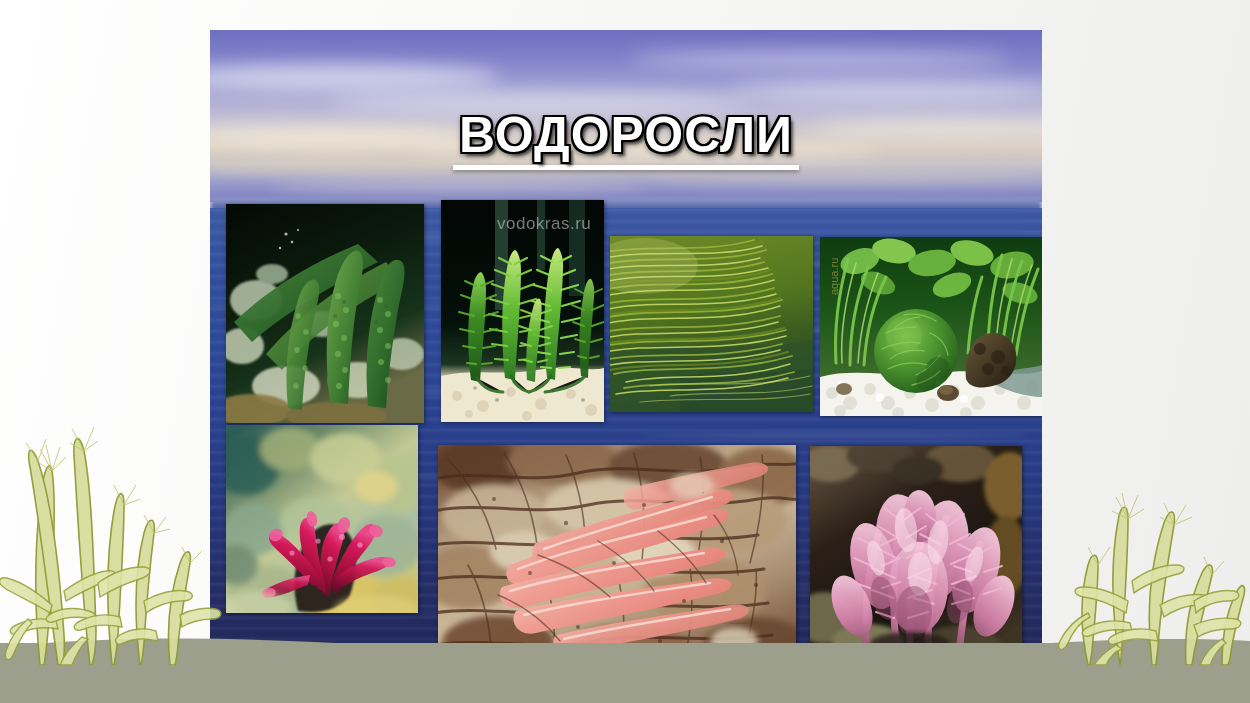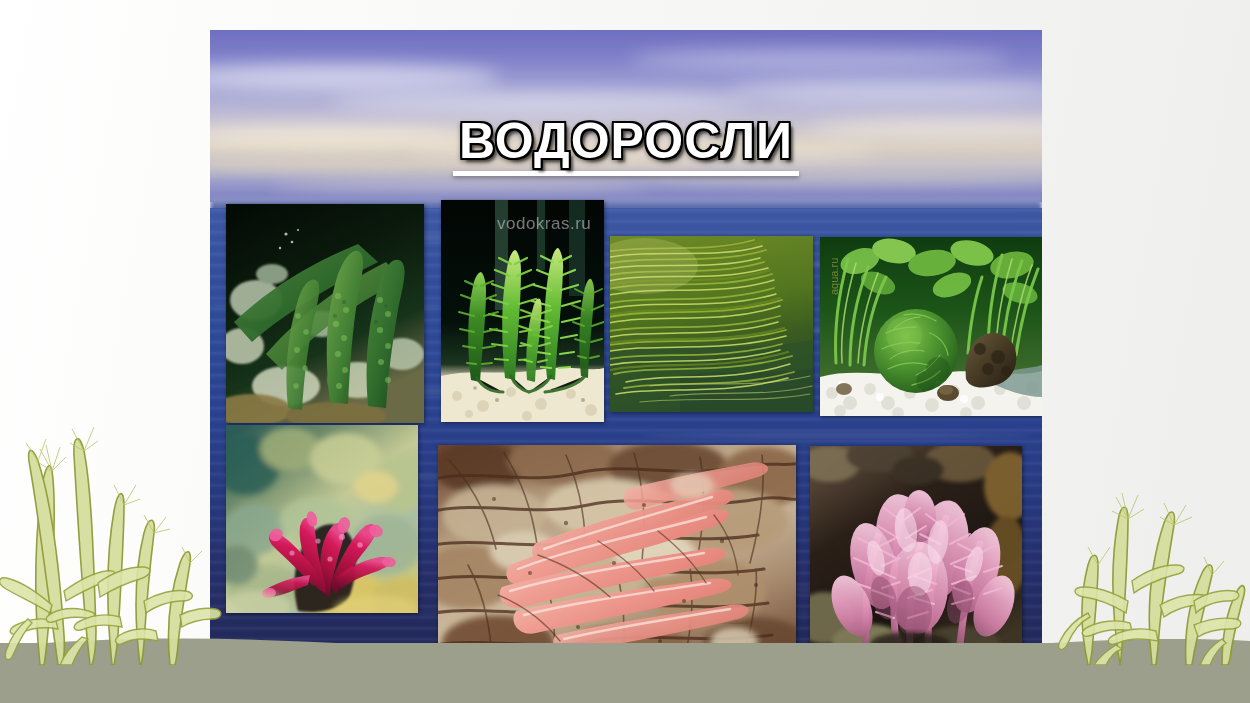--- a/index.html
+++ b/index.html
@@ -123,21 +123,21 @@
     height: 3px;
     border-radius: 50%;
     background: rgba(255,255,255,0.18);
     filter: blur(2px);
   }
 
   
   #title-wrap {
     position: absolute;
     left: 0;
-    top: 86px;
+    top: 80px;
     width: 100%;
     text-align: center;
     z-index: 20;
   }
   #title {
     display: inline-block;
     font-family: "Liberation Sans", sans-serif;
     font-weight: bold;
     font-size: 50px;
     letter-spacing: 1px;

